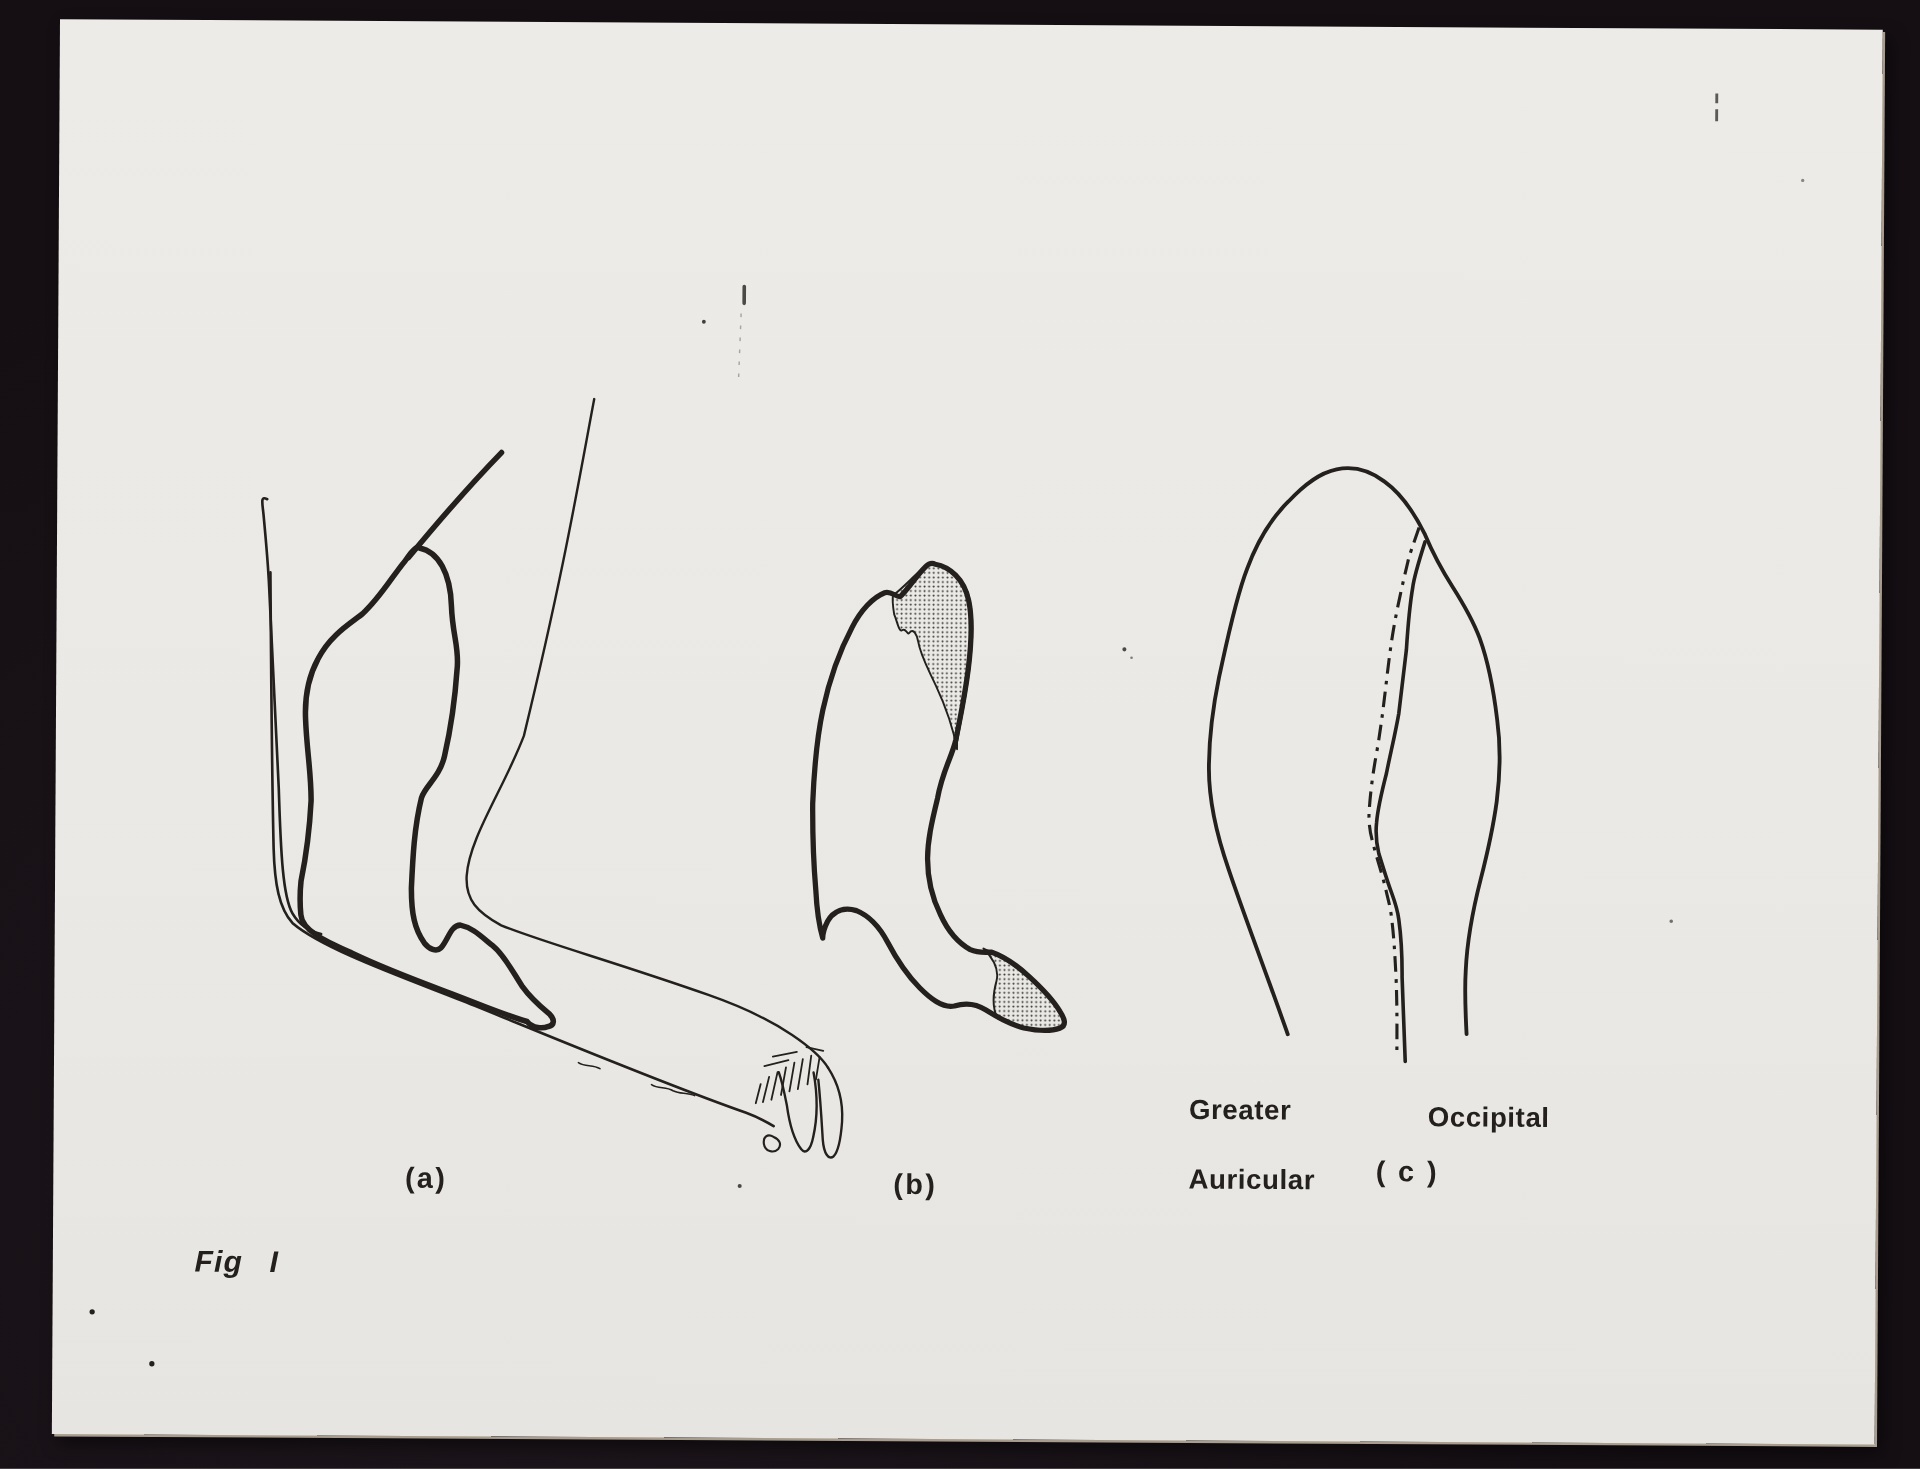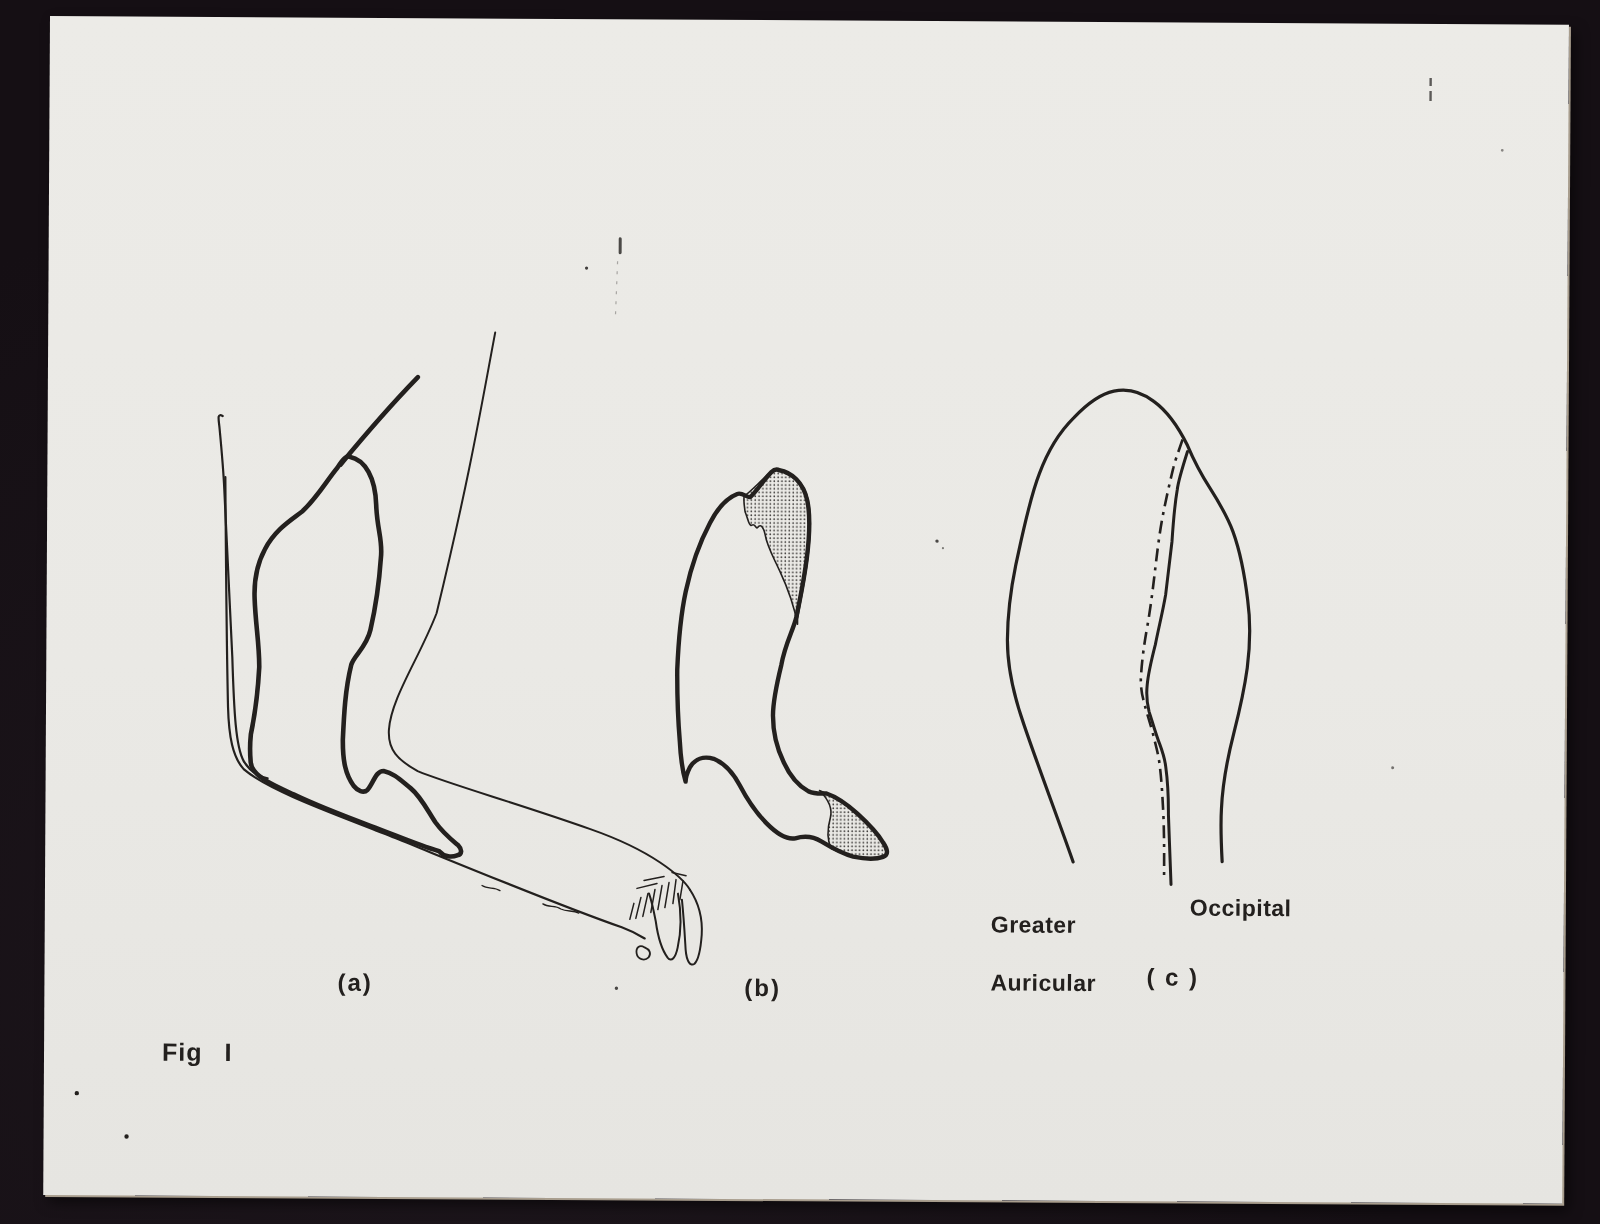--- a/index.html
+++ b/index.html
@@ -158,19 +158,19 @@
 
   <div class="lbl panel-lbl" style="left:700px;top:954px;">(b)</div>
 
   <div class="lbl panel-lbl" style="left:1102px;top:941px;">( c )</div>
 
   <div class="lbl annot" style="left:946px;top:860px;">
     <span>Greater</span><br>
     <span>Auricular</span>
   </div>
 
-  <div class="lbl annot" style="left:1145px;top:871px;">Occipital</div>
+  <div class="lbl annot" style="left:1145px;top:894px;">Occipital</div>
 
-  <div class="lbl caption" style="left:118px;top:1021px;">
+  <div class="lbl caption" style="left:118px;top:1021px;font-style:italic;">
     <span>Fig</span><span class="numeral">I</span>
   </div>
 
 </div>
 
 </body></html>

